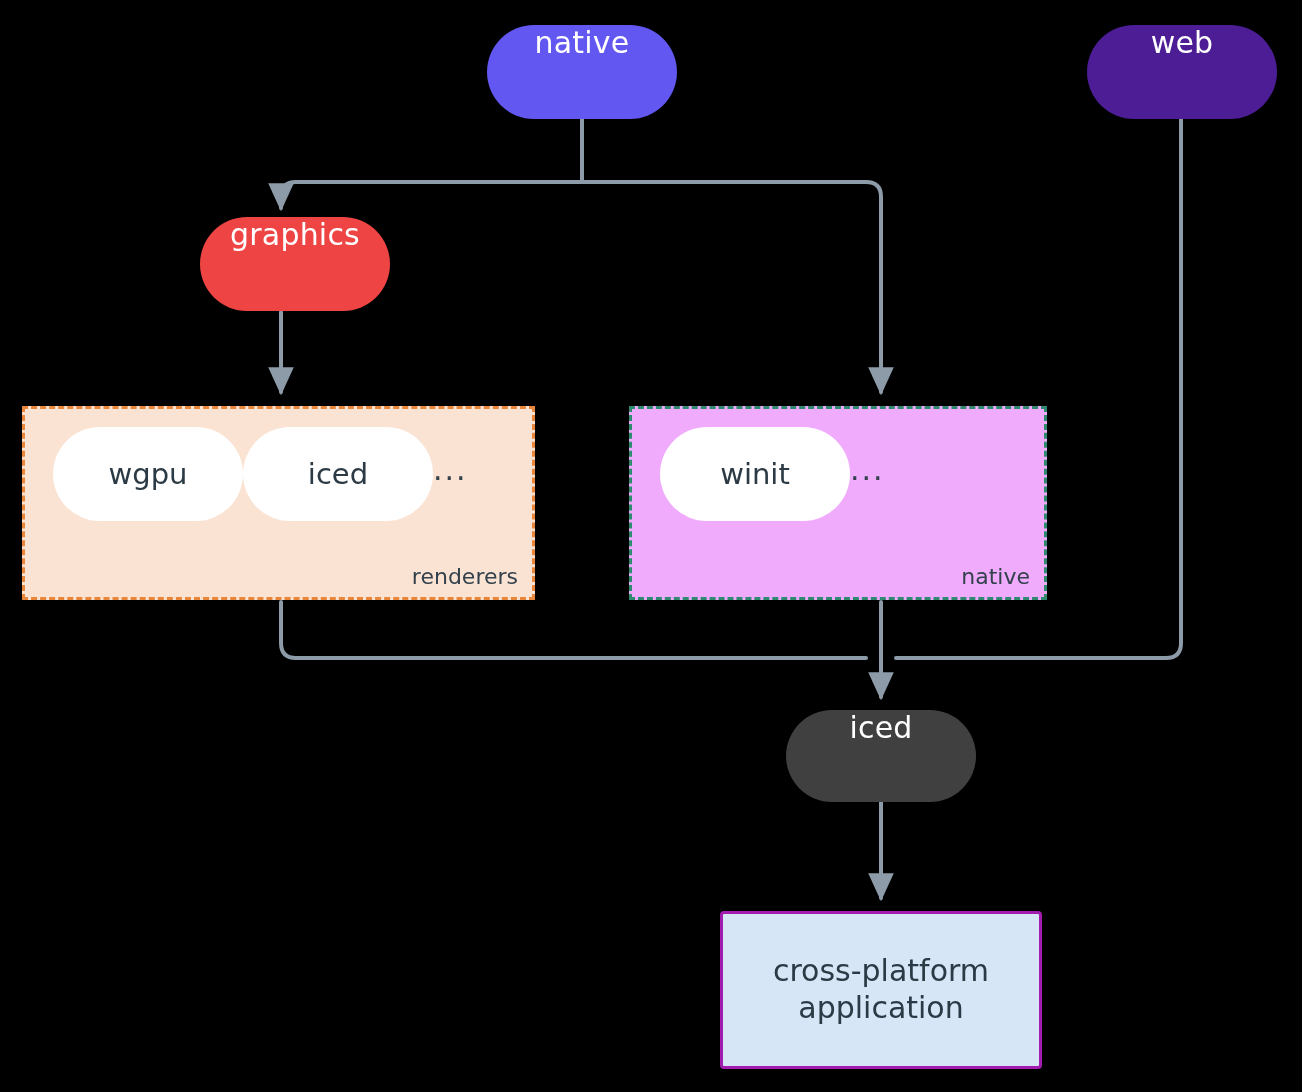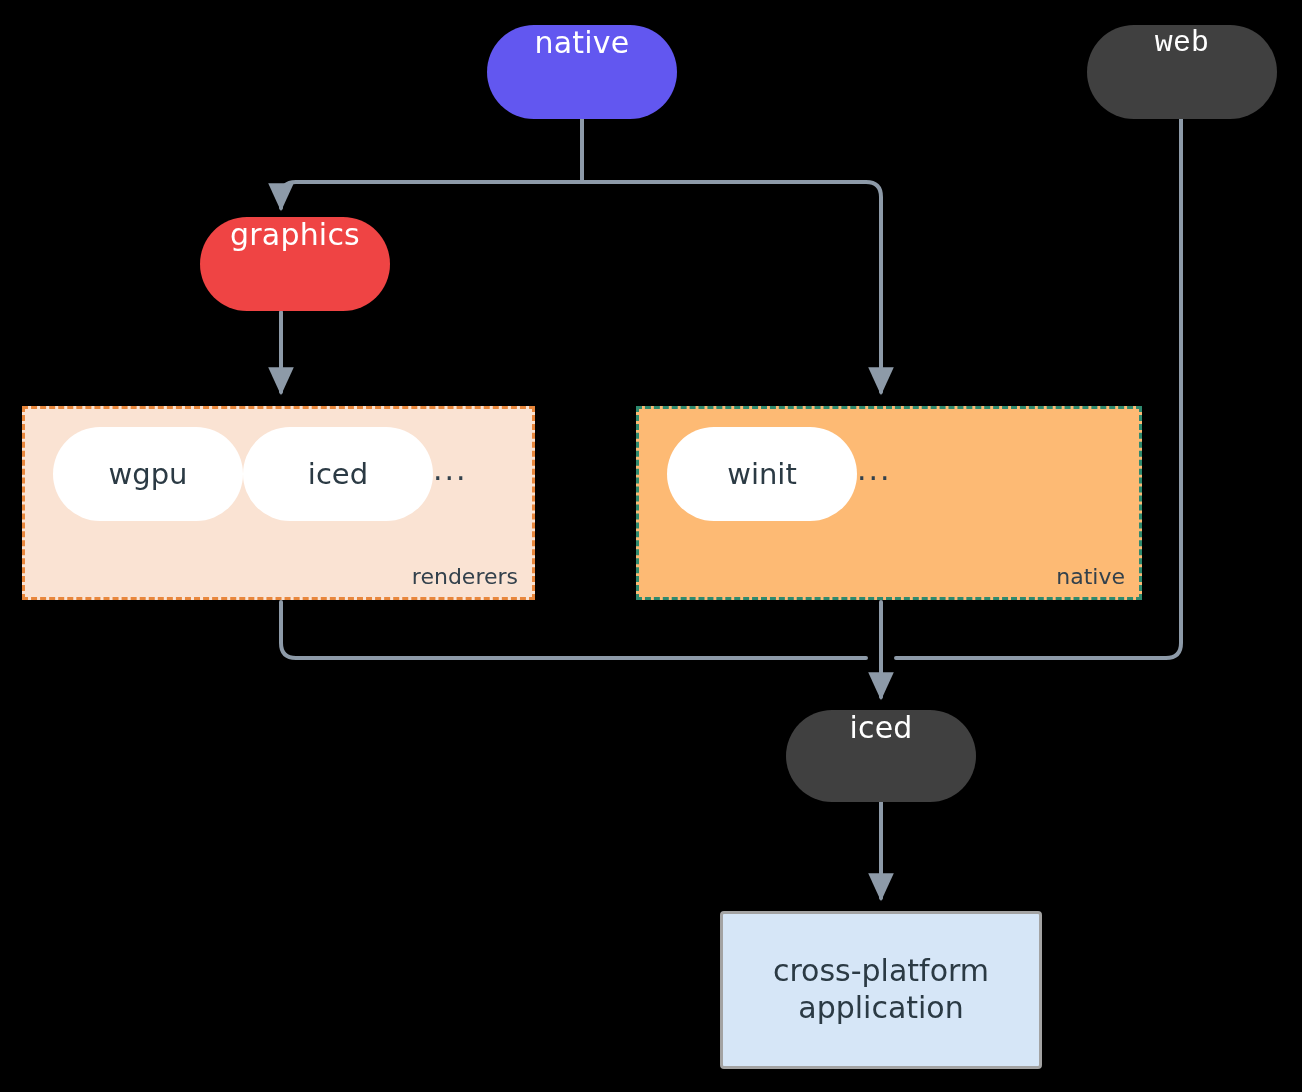--- a/index.html
+++ b/index.html
@@ -40,22 +40,21 @@
     letter-spacing: 0.2px;
   }
   #node-native {
     left: 487px;  top: 25px;
     width: 190px; height: 94px;
     background: #6257f0;
   }
   #node-web {
     left: 1087px; top: 25px;
     width: 190px; height: 94px;
-    background: #404040;
-    font-family: Liberation Mono, monospace;
+    background: #4c1d95;
   }
   #node-graphics {
     left: 200px;  top: 217px;
     width: 190px; height: 94px;
     background: #ef4444;
   }
   #node-iced {
     left: 786px;  top: 710px;
     width: 190px; height: 92px;
     background: #404040;
@@ -68,24 +67,23 @@
     border-width: 3px;
   }
   #group-renderers {
     left: 22px;  top: 406px;
     width: 513px; height: 194px;
     background: #fae3d3;
     border-color: #e8873c;
   }
   #group-shells {
     left: 629px; top: 406px;
-    width: 506px; height: 194px;
-    background: #fdba74;
+    width: 418px; height: 194px;
+    background: #f0abfc;
     border-color: #2f8a6f;
-    margin-left: 7px;
   }
   .group-items {
     position: absolute;
     left: 0; top: 18px;
     width: 100%;
     display: flex;
     align-items: center;
     padding-left: 28px;
     box-sizing: border-box;
   }
@@ -114,21 +112,21 @@
     bottom: 8px;
     color: #33414c;
     font-size: 22px;
     text-align: center;
   }
   
   #node-application {
     left: 720px;  top: 911px;
     width: 322px; height: 158px;
     background: #d6e6f7;
-    border: 3px solid #a3a3a3;
+    border: 3px solid #a21caf;
     border-radius: 4px;
     color: #2b3a44;
     font-size: 30px;
     flex-direction: column;
   }
   #node-application .line { display: block; }
 </style>
 </head>
 <body>
 

